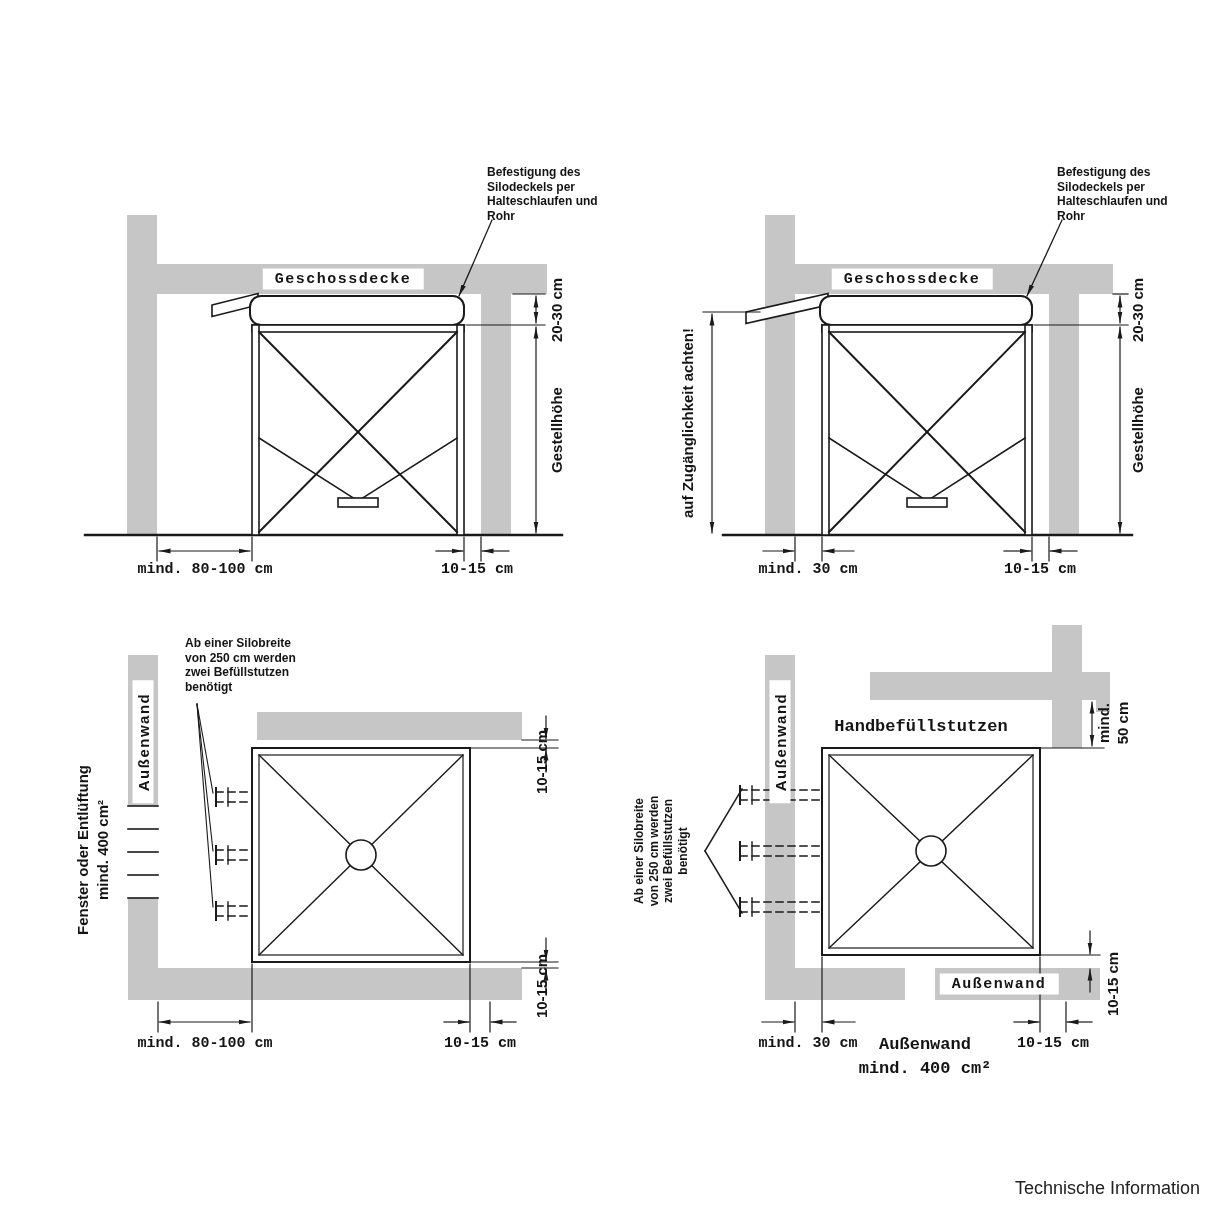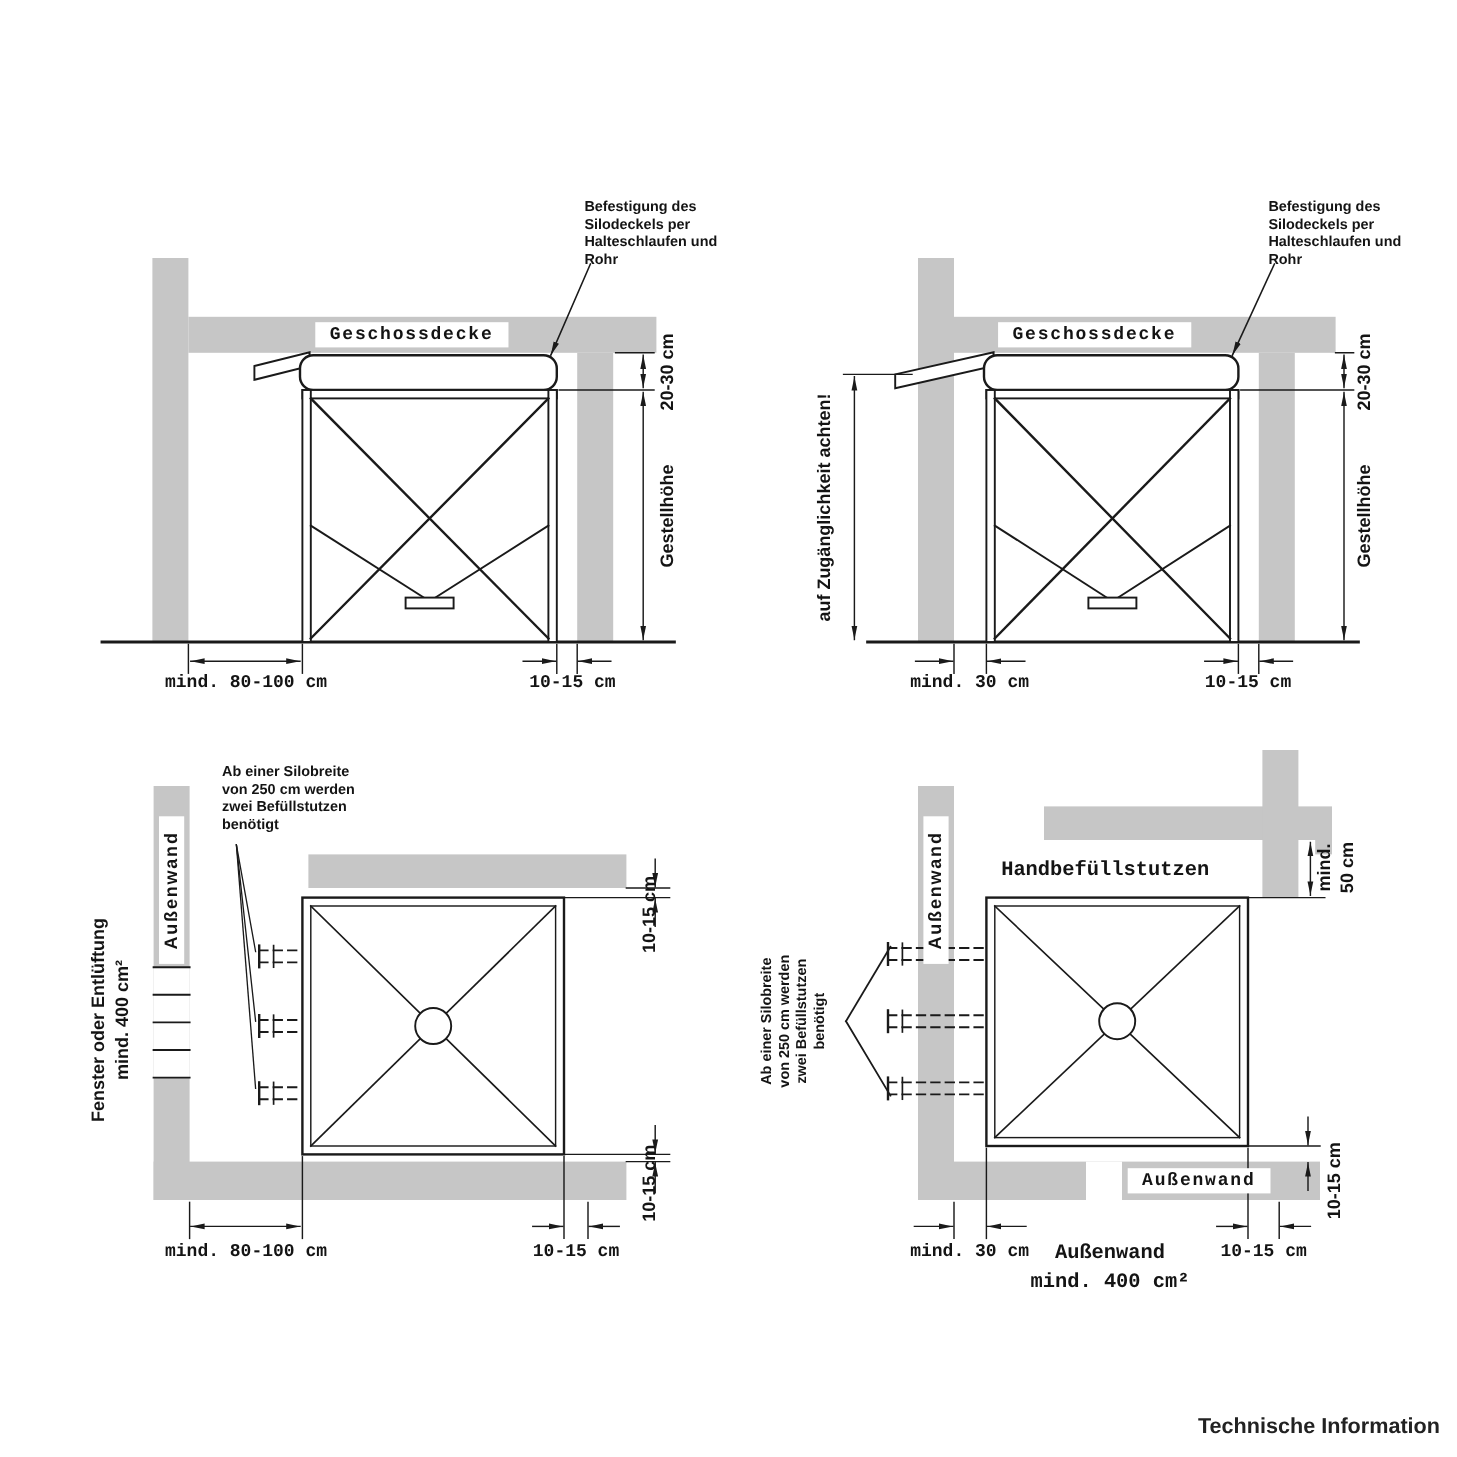--- a/index.html
+++ b/index.html
@@ -9,21 +9,21 @@
   svg.draw { position:absolute; left:0; top:0; }
   .lbl { position:absolute; color:#141414; font-weight:bold; white-space:nowrap; }
   .dim { font-size:15px; }
   .big { font-size:17px; }
   .ann { font-size:12px; line-height:1.22; }
   .ann div { white-space:nowrap; }
   .ctr { transform:translate(-50%,-50%);font-family:Liberation Mono, monospace; }
   .rot { transform:translate(-50%,-50%) rotate(-90deg); }
   .tc { text-align:center; }
   .box { background:#fff; padding:2px 12px; letter-spacing:1.5px; }
-  .footer { position:absolute; right:14px; top:1178px; font-size:18px; font-weight:bold; color:#222;
+  .footer { position:absolute; right:14px; top:1178px; font-size:18px; font-weight:normal; color:#222;
             font-family:"Liberation Sans", sans-serif;text-align:center; }
 </style>
 </head>
 <body>
 
 <div class="canvas">
 
 <svg class="draw" width="1214" height="1214" viewBox="0 0 1214 1214">
   <defs>
     <marker id="arr" viewBox="0 0 12 6" markerWidth="12" markerHeight="6" refX="11.5" refY="3" orient="auto-start-reverse" markerUnits="userSpaceOnUse">

